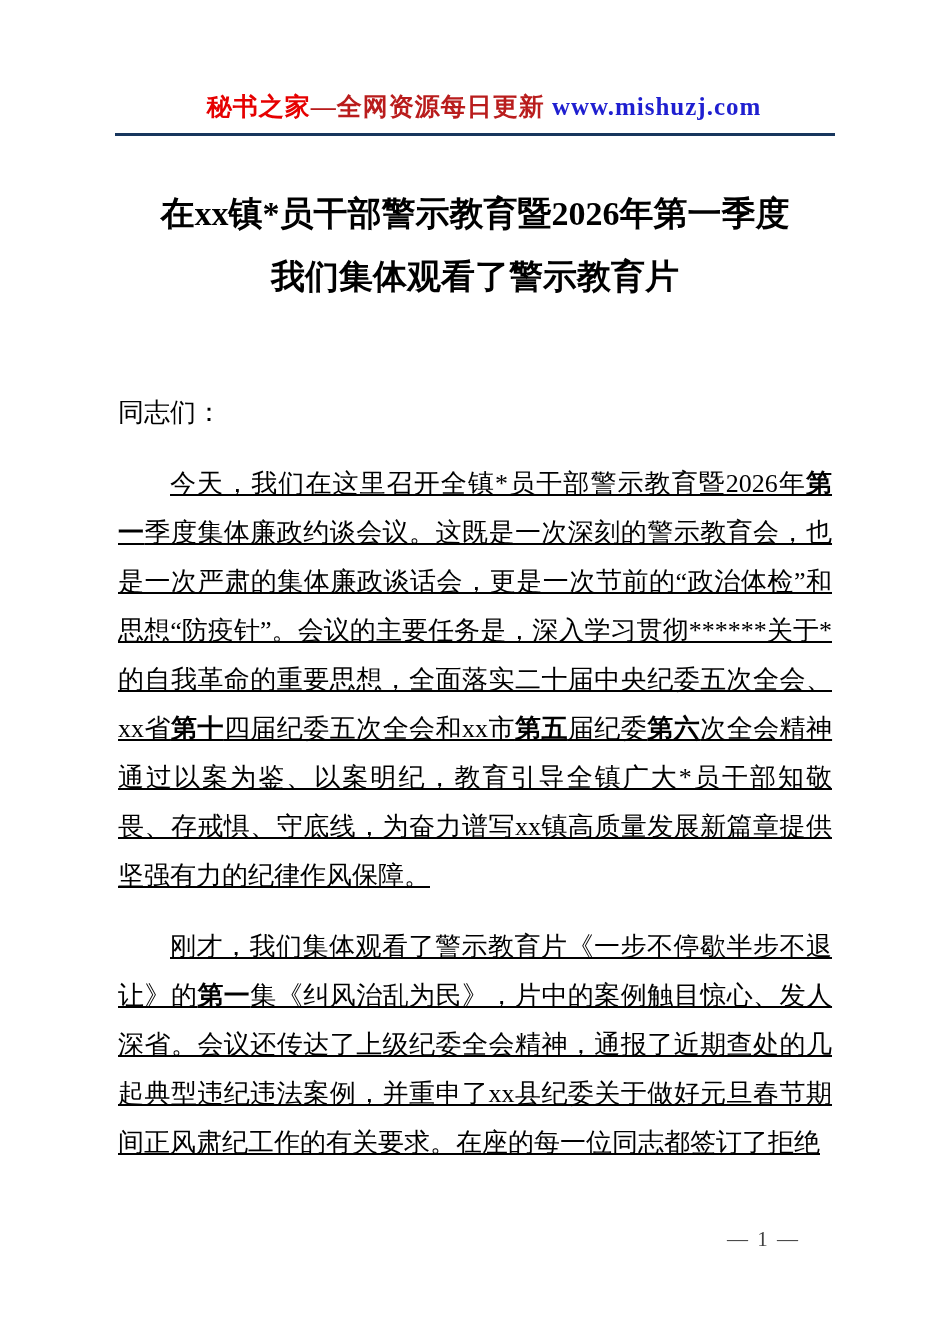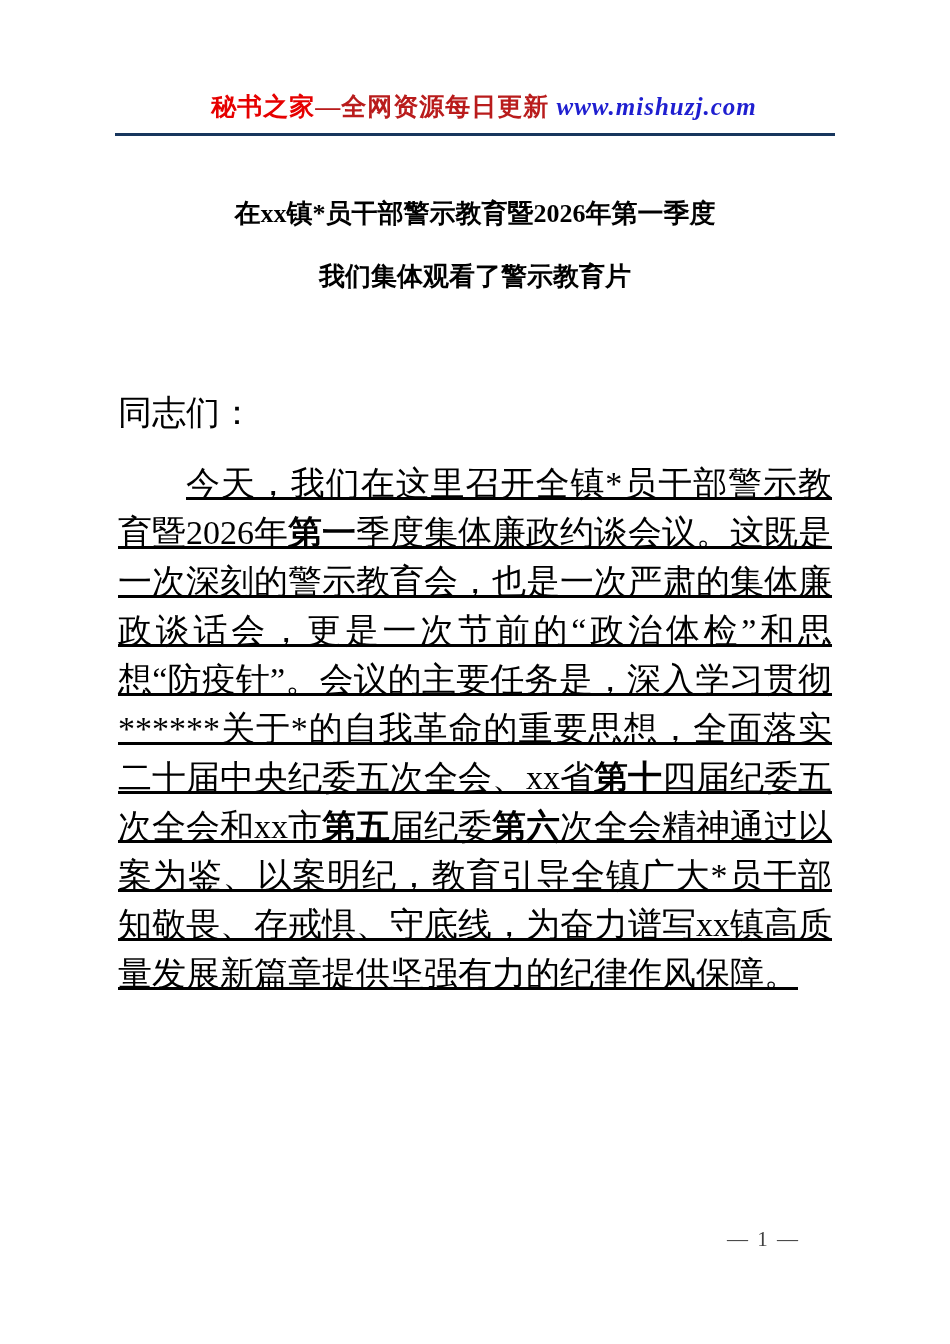--- a/index.html
+++ b/index.html
@@ -17,41 +17,41 @@
   .header {
     padding-top: 90px;
     text-align: center;
     font-size: 25px;
     font-weight: 700;
     letter-spacing: 1px;
     white-space: nowrap;
   }
   .brand   { color: var(--brand-red, #e60000); margin-left: 18px; }
   .tagline { color: #b91c1c; }
-  .url     { color: var(--link-blue, #1f1fd0); font-style: italic; }
+  .url     { color: var(--link-blue, #1f1fd0); }
 
   .rule {
     width: 720px;
     margin: 10px auto 0;
     border-top: 3px solid var(--rule-navy, #17365d);
   }
 
   .title {
     margin: 46px 112px 0;
     text-align: center;
-    font-size: 26px;
+    font-size: 34px;
     font-weight: 700;
     line-height: 63px;
     color: var(--text-black, #000000);
   }
   .title-line { display: block; }
 
   .content {
     margin: 0 118px;
-    font-size: 34px;
+    font-size: 26px;
     line-height: 49px;
     color: var(--text-black, #000000);
   }
   .salutation { margin-top: 80px; }
   .para {
     margin-top: 22px;
     text-indent: 2em;
     text-align: justify;
     text-justify: inter-ideograph;
     text-decoration: underline;
@@ -80,18 +80,19 @@
 
   <h1 class="title">
     <span class="title-line">在xx镇*员干部警示教育暨2026年第一季度</span>
     <span class="title-line">我们集体观看了警示教育片</span>
   </h1>
 
   <div class="content">
     <p class="salutation">同志们：</p>
     <div>
         <p class="para"><span>今天，我们在这里召开全镇*员干部警示教育暨2026年</span><span class="bold">第一</span><span>季度集体廉政约谈会议。这既是一次深刻的警示教育会，也是一次严肃的集体廉政谈话会，更是一次节前的“政治体检”和思想“防疫针”。会议的主要任务是，深入学习贯彻******关于*的自我革命的重要思想，全面落实二十届中央纪委五次全会、xx省</span><span class="bold">第十</span><span>四届纪委五次全会和xx市</span><span class="bold">第五</span><span>届纪委</span><span class="bold">第六</span><span>次全会精神通过以案为鉴、以案明纪，教育引导全镇广大*员干部知敬畏、存戒惧、守底线，为奋力谱写xx镇高质量发展新篇章提供坚强有力的纪律作风保障。</span></p>
+        <p class="para"><span>刚才，我们集体观看了警示教育片《一步不停歇半步不退让》的</span><span class="bold">第一</span><span>集《纠风治乱为民》，片中的案例触目惊心、发人深省。会议还传达了上级纪委全会精神，通报了近期查处的几起典型违纪违法案例，并重申了xx县纪委关于做好元旦春节期间正风肃纪工作的有关要求。在座的每一位同志都签订了拒绝</span></p>
       </div>
   </div>
 
   <div class="footer">— 1 —</div>
 
 </div>
 
 </body></html>

